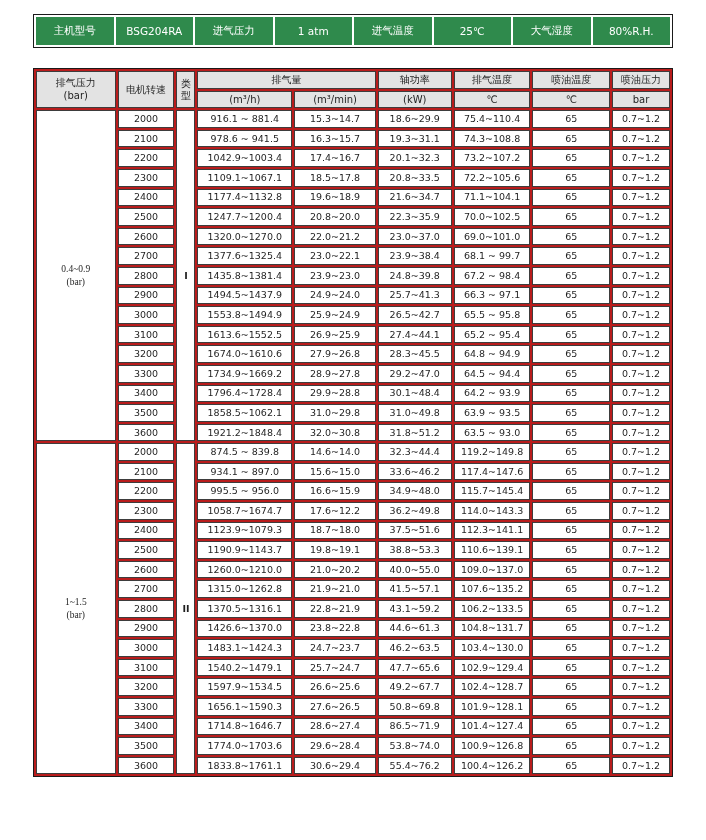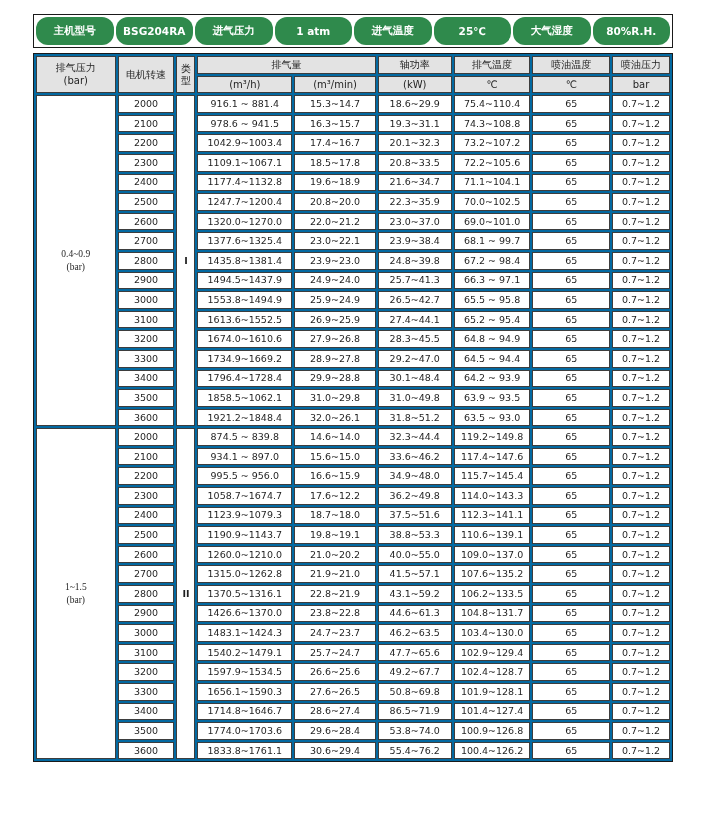--- a/index.html
+++ b/index.html
@@ -24,33 +24,32 @@
     border:1px solid var(--frame);
     background:#fff;
     padding:2px;
     display:flex;
     gap:2px;
   }
   .gh-cell{
     flex:1;
     background:var(--green);
     color:#fff;
-    font-weight:bold;
+    font-weight:normal;
     font-size:10.5px;
     height:28px;
     display:flex;align-items:center;justify-content:center;
     white-space:nowrap;
-    border-radius:12px;
   }
 
   
   .tbl-frame{
-    margin-top:5px;
+    margin-top:20px;
     border:1px solid var(--frame);
-    background:#0369a1;
+    background:#b91c1c;
   }
   table.spec{
     border-collapse:separate;
     border-spacing:2px;
     table-layout:fixed;
   }
   table.spec th, table.spec td{
     border:1px solid var(--cellborder);
     text-align:center;
     vertical-align:middle;
@@ -279,21 +278,21 @@
               <td>1858.5~1062.1</td>
               <td>31.0~29.8</td>
               <td>31.0~49.8</td>
               <td>63.9 ~ 93.5</td>
               <td>65</td>
               <td>0.7~1.2</td>
             </tr>
             <tr>
               <td>3600</td>
               <td>1921.2~1848.4</td>
-              <td>32.0~26.1</td>
+              <td>32.0~30.8</td>
               <td>31.8~51.2</td>
               <td>63.5 ~ 93.0</td>
               <td>65</td>
               <td>0.7~1.2</td>
             </tr>
             <tr>
               <td class="pressure-cell" rowspan="17">
                 <div>1~1.5</div>
                 <div>(bar)</div>
               </td>

